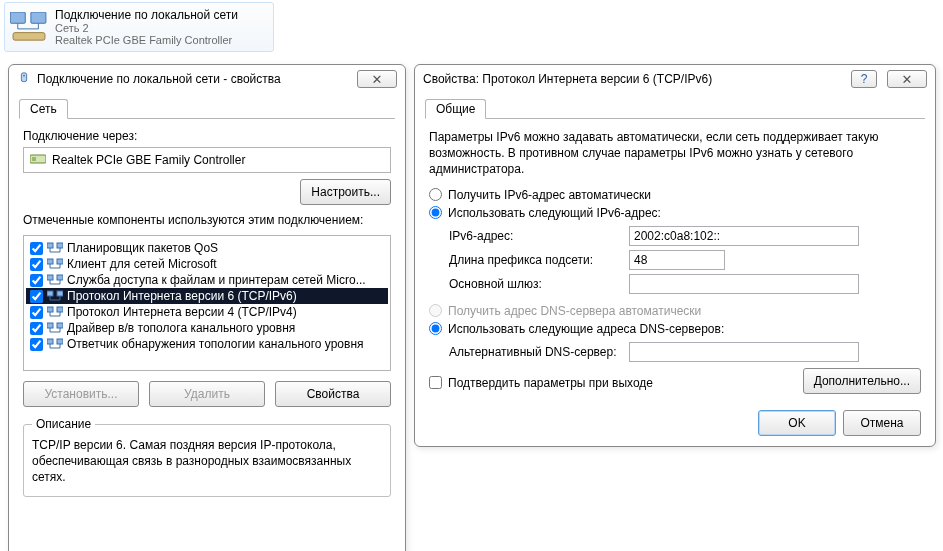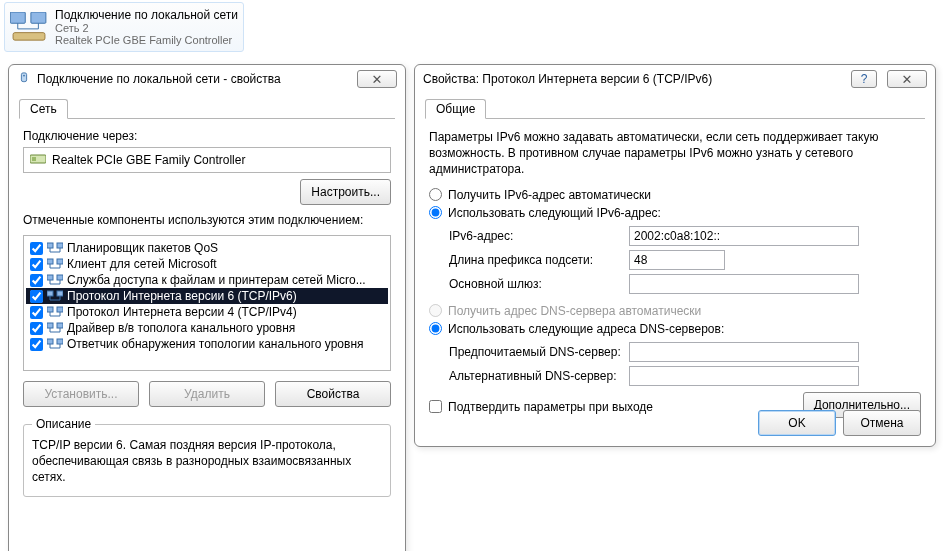--- a/index.html
+++ b/index.html
@@ -1,19 +1,19 @@
 <!DOCTYPE html>
 <html><head>
 <meta charset="utf-8">
 <style>
 * { box-sizing: border-box; margin: 0; padding: 0; font-family: "Segoe UI", Tahoma, sans-serif; font-size: 12px; }
 body { background: #fff; width: 943px; height: 551px; position: relative; }
 
 
-.adapter-tile { position: absolute; top: 2px; left: 4px; width: 240px; height: 50px; border: 1px solid transparent; display: flex; align-items: center; padding: 2px 4px; background: linear-gradient(#fdfdfd,#f2f7fc); border:1px solid #cfe3f7; border-radius:3px;}
+.adapter-tile { position: absolute; top: 2px; left: 4px; width: 270px; height: 50px; border: 1px solid transparent; display: flex; align-items: center; padding: 2px 4px; background: linear-gradient(#fdfdfd,#f2f7fc); border:1px solid #cfe3f7; border-radius:3px;}
 .adapter-icon { width: 40px; height: 40px; display: flex; flex-direction: column; align-items: center; justify-content: center; margin-right: 6px; }
 .adapter-icon svg { width: 38px; height: 30px; }
 .adapter-text .line1 { font-size: 12px; color: #000; }
 .adapter-text .line2 { font-size: 11px; color: #6a6a6a; }
 .adapter-text .line3 { font-size: 11px; color: #6a6a6a; }
 
 
 .dialog { position: absolute; background: #fff; border: 1px solid #888; border-radius: 6px; box-shadow: 2px 2px 6px rgba(0,0,0,.1); }
 .dialog-title { height: 28px; display: flex; align-items: center; padding: 0 8px; gap: 6px; }
 .dialog-title .title-text { flex: 1; font-size: 12px; }
@@ -247,24 +247,20 @@
     <label class="radio-row disabled">
       <input type="radio" name="dns" disabled="" style="">
       <span>Получить адрес DNS-сервера автоматически</span>
     </label>
     <label class="radio-row">
       <input type="radio" name="dns" checked="" style="">
       <span>Использовать следующие адреса DNS-серверов:</span>
     </label>
     <div class="ipfield-table">
       <div class="ipfield-row">
-        <div class="lbl">Предпочитаемый DNS-сервер:</div>
-        <input type="text" value="" style="">
-      </div>
-      <div class="ipfield-row">
         <div class="lbl">Альтернативный DNS-сервер:</div>
         <input type="text" value="" style="">
       </div>
     </div>
 
     <label class="validate-row">
       <input type="checkbox" style="">
       <span>Подтвердить параметры при выходе</span>
     </label>
     <div class="adv-row">

